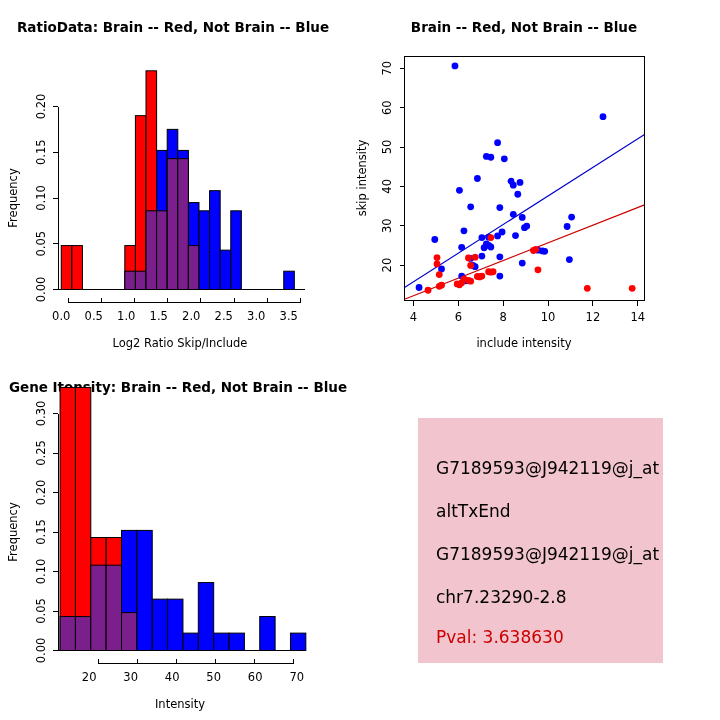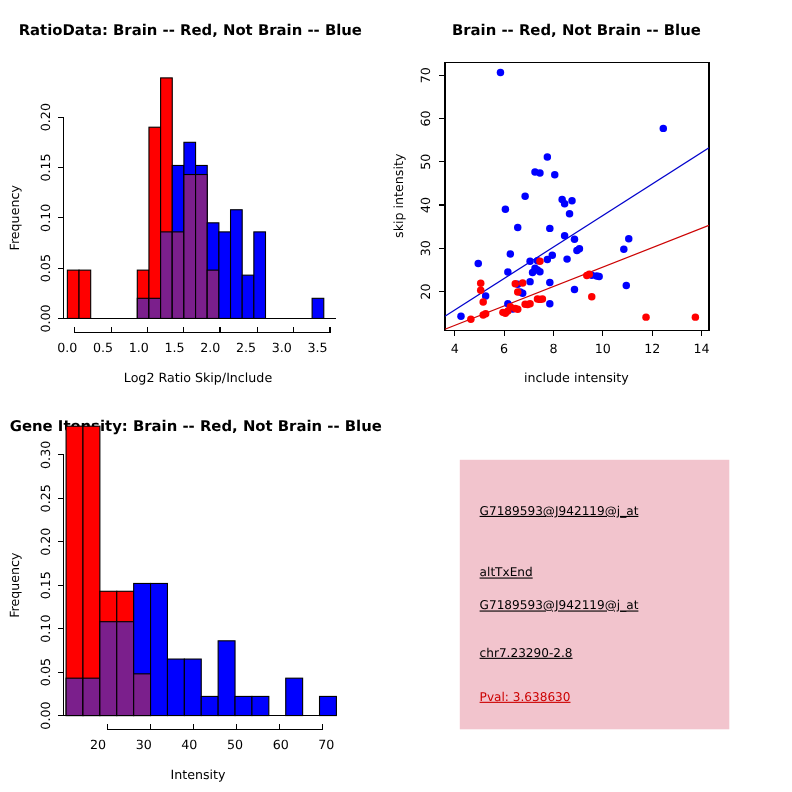--- a/index.html
+++ b/index.html
@@ -70,28 +70,27 @@
     top: 58px;
     width: 245px;
     height: 245px;
     background-color: #f2c4cd;
     box-sizing: border-box;
   }
   #info-box .info-line {
     position: absolute;
     left: 18px;
     font-family: "DejaVu Sans", sans-serif;
-    font-size: 11px;
+    font-size: 17px;
     color: #000000;
     white-space: nowrap;
-    text-decoration: underline;
   }
   #info-box .info-line.pval { color: #cc0000; }
   .il0 { top: 40px; }
-  .il1 { top: 96px; }
+  .il1 { top: 83px; }
   .il2 { top: 126px; }
   .il3 { top: 169px; }
   .il4 { top: 209px; }
 </style>
 </head>
 <body>
 
 <div class="page">
 
   <div class="panel" id="panel-ratio">

